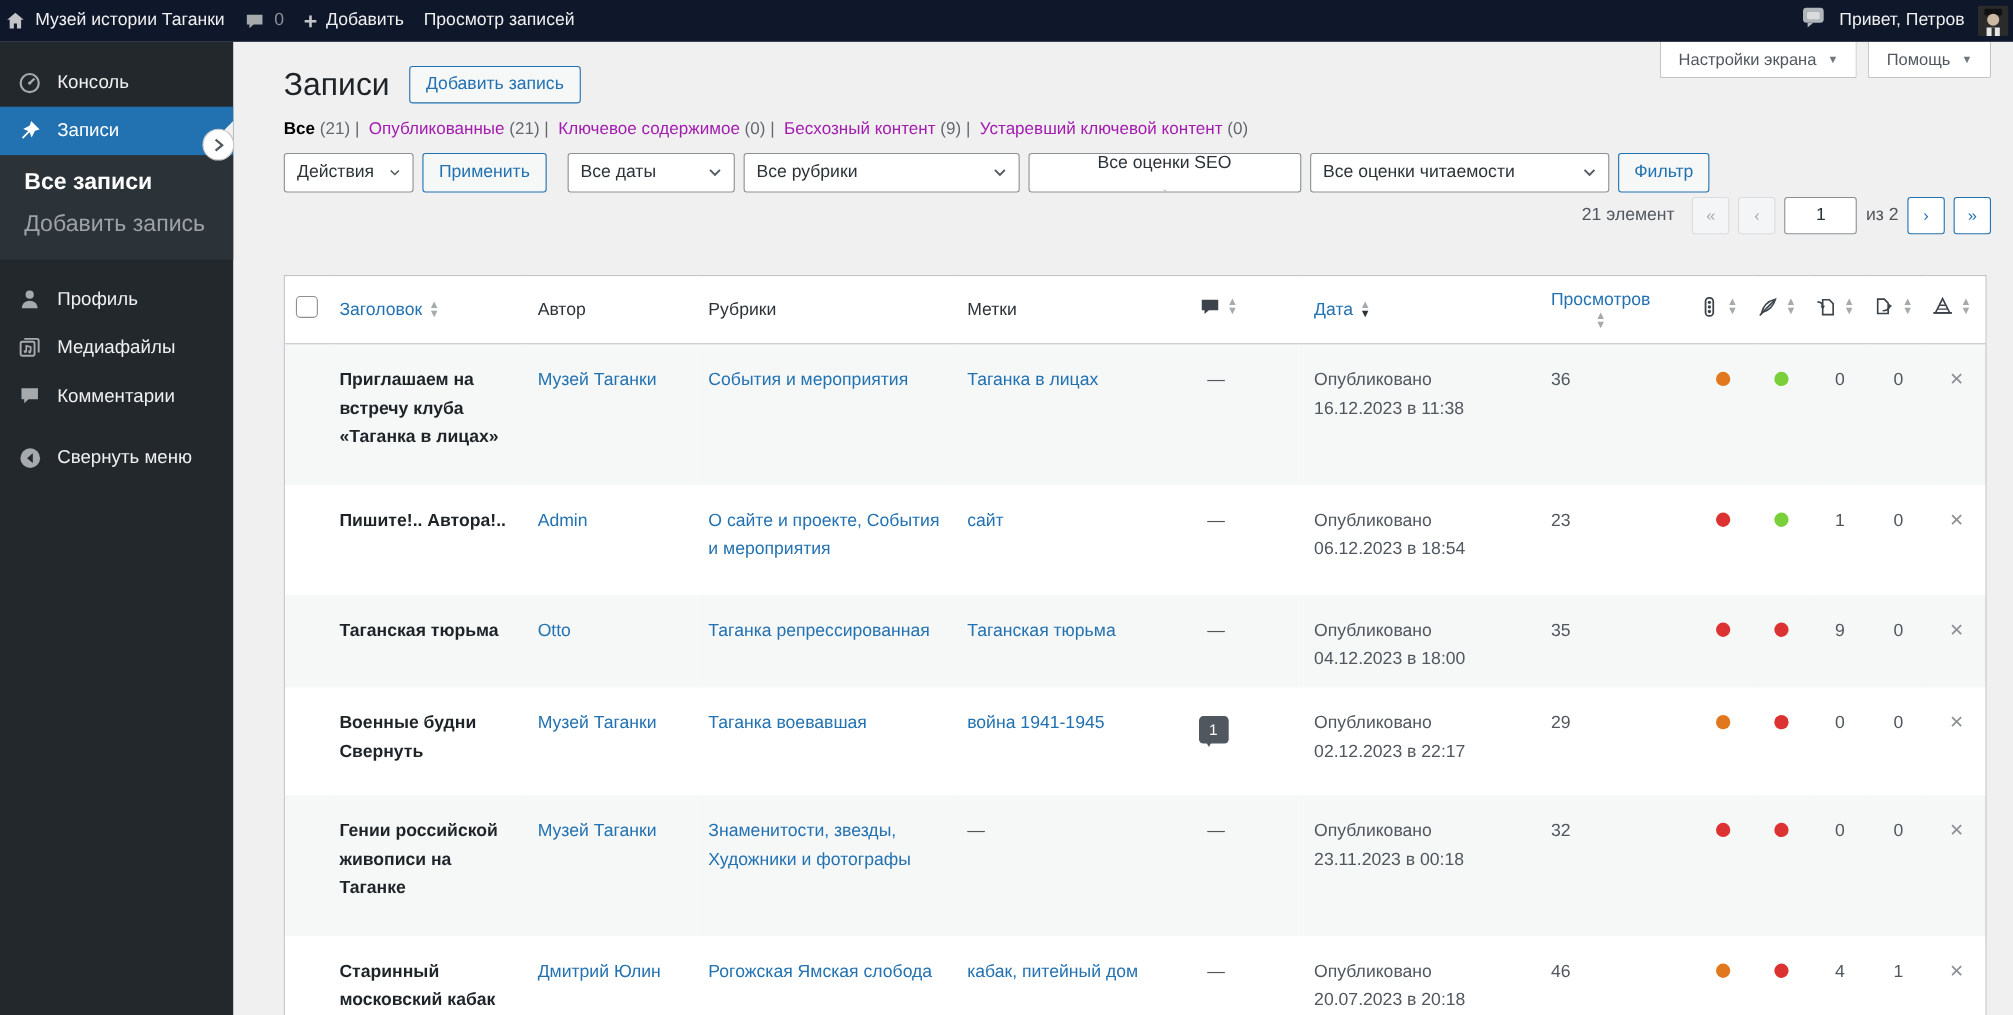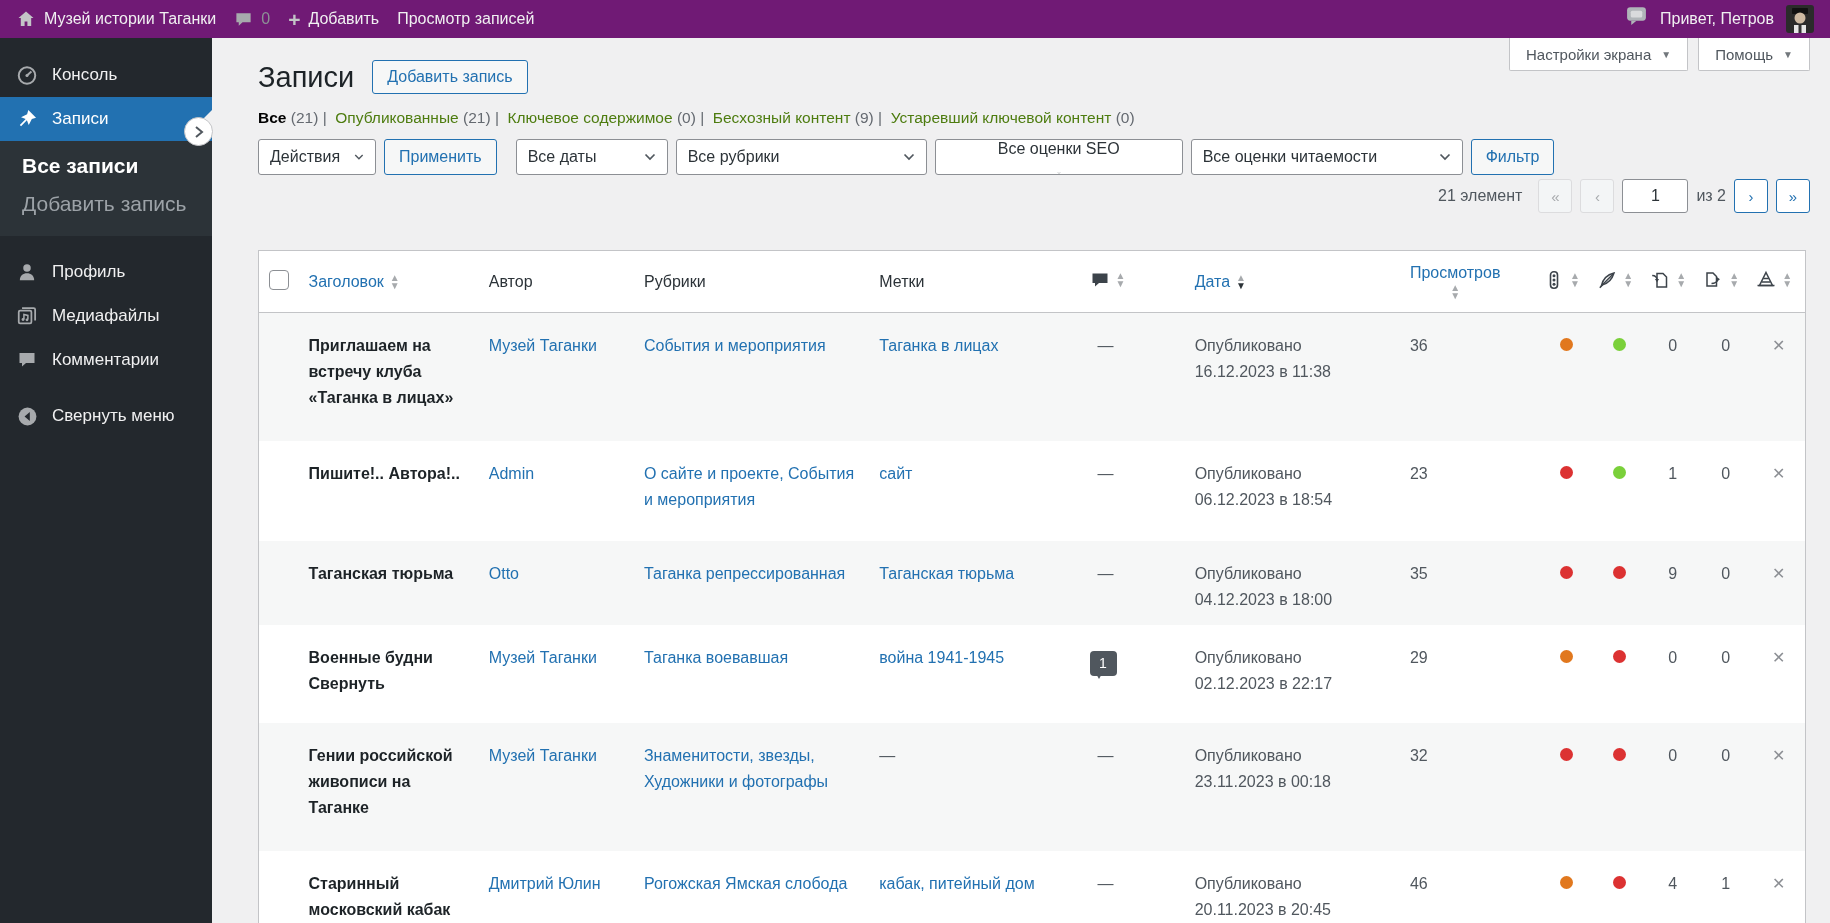--- a/index.html
+++ b/index.html
@@ -6,22 +6,22 @@
   html, body {
     width: 1830px; height: 923px; overflow: hidden;
     font-family: "Liberation Sans", "DejaVu Sans", sans-serif;
     font-size: 16px; color: #2c3338; background: #f0f0f1;
   }
   svg { display: block; }
 
   
   #adminbar {
     position: absolute; top: 0; left: 0; width: 1830px; height: 38px;
-    background: #701a75; color: #f0f0f1; display: flex; align-items: center;
-    padding: 0 16px; z-index: 40;
+    background: #0f172a; color: #f0f0f1; display: flex; align-items: center;
+    padding: 0 4px; z-index: 40;
   }
   .ab-item { display: flex; align-items: center; gap: 8px; font-size: 16px; color: #f0f0f1; cursor: pointer; }
   .ab-sep { width: 18px; }
   .ab-count { color: #8d9196; }
   .ab-plus { font-size: 21px; font-weight: bold; color: #c3c4c7; line-height: 1; }
   .ab-right { margin-left: auto; display: flex; gap: 12px; }
   .avatar { width: 28px; height: 28px; border-radius: 3px; overflow: hidden; }
 
   
   #sidebar {
@@ -67,21 +67,21 @@
   h1.page-title { font-size: 29px; font-weight: 400; color: #1d2327; line-height: 34px; }
   .btn {
     display: inline-flex; align-items: center; justify-content: center;
     height: 36px; padding: 0 14px; background: #f6f7f7; border: 1px solid #2271b1;
     border-radius: 3px; color: #2271b1; font-size: 16px; cursor: pointer; white-space: nowrap;
   }
   .add-new { margin-left: 18px; height: 34px; }
 
   .views-row { margin-top: 14px; font-size: 15.5px; color: #646970; line-height: 19px; }
   .view-item { cursor: pointer; }
-  .view-item .v-label { color: #4d7c0f; }
+  .view-item .v-label { color: #a21caf; }
   .view-item.current .v-label { color: #000; font-weight: bold; }
   .v-count { color: #646970; }
   .view-item:not(:last-child)::after { content: "\00a0|\00a0\00a0"; color: #646970; }
 
   .search-box { position: absolute; top: 54px; right: 20px; display: flex; gap: 8px; align-items: center; }
   .search-input {
     width: 226px; height: 36px; border: 1px solid #8c8f94; border-radius: 3px;
     background: #fff; padding: 0 8px; font-size: 16px; font-family: inherit;
   }
 
@@ -600,21 +600,21 @@
     <td><span class="row-title">Старинный московский кабак Крутояръ (Крутой</span></td>
     <td><a class="cell-link">Дмитрий Юлин</a></td>
     <td><a class="cell-link">Рогожская Ямская слобода</a></td>
     <td><a class="cell-link">кабак, питейный дом</a></td>
     <td>
       
       <span class="c-dash">—</span>
     </td>
     <td class="col-date">
       <span>Опубликовано</span>
-      <span>20.11.2023 в 20:45</span>
+      <span>20.07.2023 в 20:18</span>
     </td>
     <td class="col-views"><span>46</span></td>
     <td class="col-icon"><span class="dot" style="background: rgb(225, 120, 30);"></span></td>
     <td class="col-icon"><span class="dot" style="background: rgb(220, 50, 50);"></span></td>
     <td class="col-icon num-cell">4</td>
     <td class="col-icon num-cell">1</td>
     <td class="col-icon"><span class="x-mark">✕</span></td>
   </tr>
 </tbody>
     </table>

